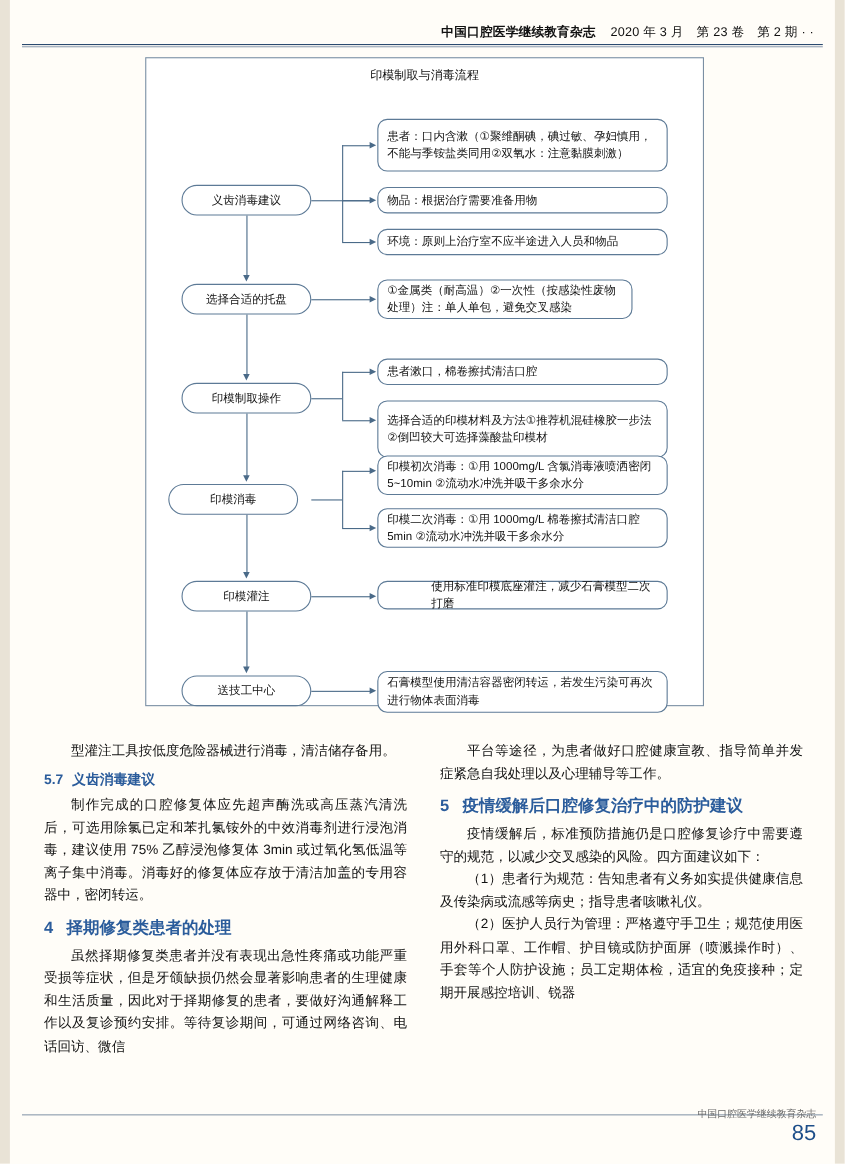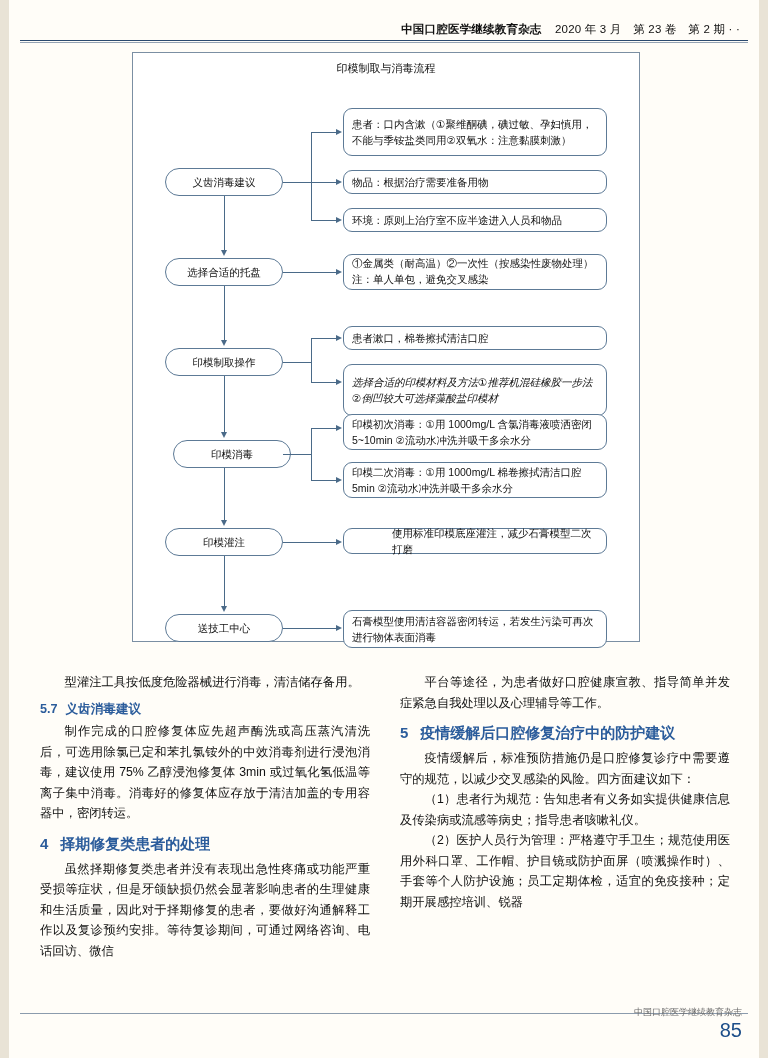--- a/index.html
+++ b/index.html
@@ -136,21 +136,21 @@
   </div>
   <div class="rule-top"></div>
 
   <div class="figwrap">
     <div class="figtitle">印模制取与消毒流程</div>
     <div class="flow">
 
       <div class="node left" style="left:32px;top:92px;">义齿消毒建议</div>
       <div class="node left" style="left:32px;top:182px;">选择合适的托盘</div>
       <div class="node left" style="left:32px;top:272px;">印模制取操作</div>
-      <div class="node left" style="left:40px;top:364px;">印模消毒</div>
+      <div class="node left" style="left:20px;top:364px;">印模消毒</div>
       <div class="node left" style="left:32px;top:452px;">印模灌注</div>
       <div class="node left" style="left:32px;top:538px;">送技工中心</div>
 
       <div class="ln lnv" style="left:91px;top:120px;height:56px;"></div>
       <div class="arrow down" style="left:87.5px;top:174px;"></div>
       <div class="ln lnv" style="left:91px;top:210px;height:56px;"></div>
       <div class="arrow down" style="left:87.5px;top:264px;"></div>
       <div class="ln lnv" style="left:91px;top:300px;height:58px;"></div>
       <div class="arrow down" style="left:87.5px;top:356px;"></div>
       <div class="ln lnv" style="left:91px;top:392px;height:54px;"></div>
@@ -163,26 +163,26 @@
       <div class="node right" style="left:210px;top:132px;width:264px;height:24px;">环境：原则上治疗室不应半途进入人员和物品</div>
       <div class="ln lnh" style="left:150px;top:106px;width:54px;"></div>
       <div class="ln lnv" style="left:178px;top:56px;height:88px;"></div>
       <div class="ln lnh" style="left:178px;top:56px;width:26px;"></div>
       <div class="ln lnh" style="left:178px;top:106px;width:26px;"></div>
       <div class="ln lnh" style="left:178px;top:144px;width:26px;"></div>
       <div class="arrow" style="left:203px;top:52.5px;"></div>
       <div class="arrow" style="left:203px;top:102.5px;"></div>
       <div class="arrow" style="left:203px;top:140.5px;"></div>
 
-      <div class="node right" style="left:210px;top:178px;width:264px;height:36px;font-family:Liberation Serif, serif;">①金属类（耐高温）②一次性（按感染性废物处理）注：单人单包，避免交叉感染</div>
+      <div class="node right" style="left:210px;top:178px;width:232px;height:36px;">①金属类（耐高温）②一次性（按感染性废物处理）注：单人单包，避免交叉感染</div>
       <div class="ln lnh" style="left:150px;top:196px;width:54px;"></div>
       <div class="arrow" style="left:203px;top:192.5px;"></div>
 
       <div class="node right" style="left:210px;top:250px;width:264px;height:24px;">患者漱口，棉卷擦拭清洁口腔</div>
-      <div class="node right" style="left:210px;top:288px;width:264px;height:52px;font-style:italic;">选择合适的印模材料及方法①推荐机混硅橡胶一步法②倒凹较大可选择藻酸盐印模材</div>
+      <div class="node right" style="left:210px;top:288px;width:264px;height:52px;">选择合适的印模材料及方法①推荐机混硅橡胶一步法②倒凹较大可选择藻酸盐印模材</div>
       <div class="ln lnh" style="left:150px;top:286px;width:28px;"></div>
       <div class="ln lnv" style="left:178px;top:262px;height:44px;"></div>
       <div class="ln lnh" style="left:178px;top:262px;width:26px;"></div>
       <div class="ln lnh" style="left:178px;top:306px;width:26px;"></div>
       <div class="arrow" style="left:203px;top:258.5px;"></div>
       <div class="arrow" style="left:203px;top:302.5px;"></div>
 
       <div class="node right" style="left:210px;top:338px;width:264px;height:36px;">印模初次消毒：①用 1000mg/L 含氯消毒液喷洒密闭 5~10min ②流动水冲洗并吸干多余水分</div>
       <div class="node right" style="left:210px;top:386px;width:264px;height:36px;">印模二次消毒：①用 1000mg/L 棉卷擦拭清洁口腔 5min ②流动水冲洗并吸干多余水分</div>
       <div class="ln lnh" style="left:150px;top:378px;width:28px;"></div>

